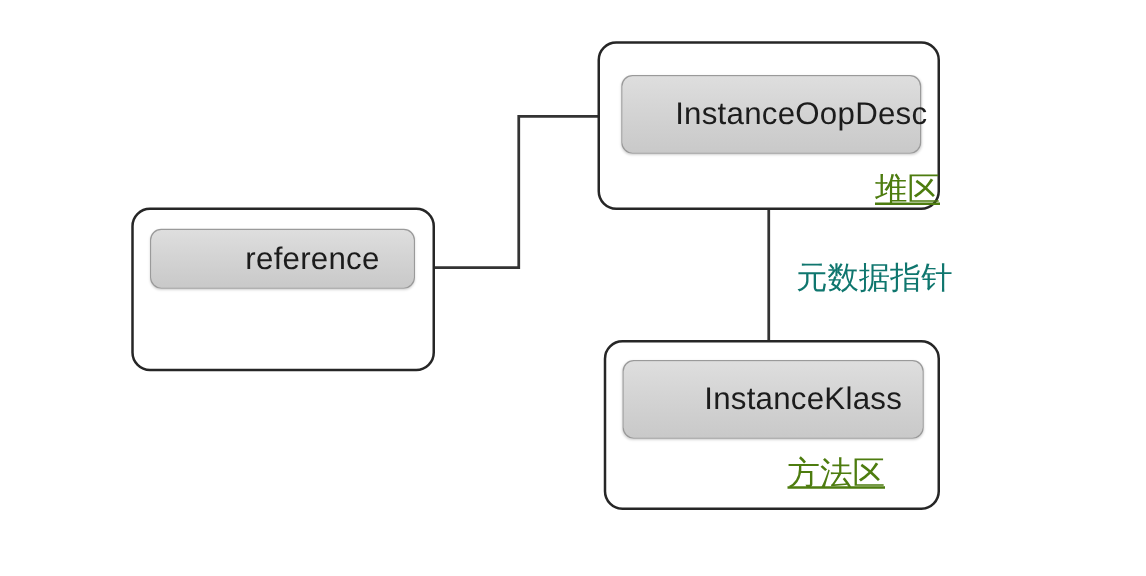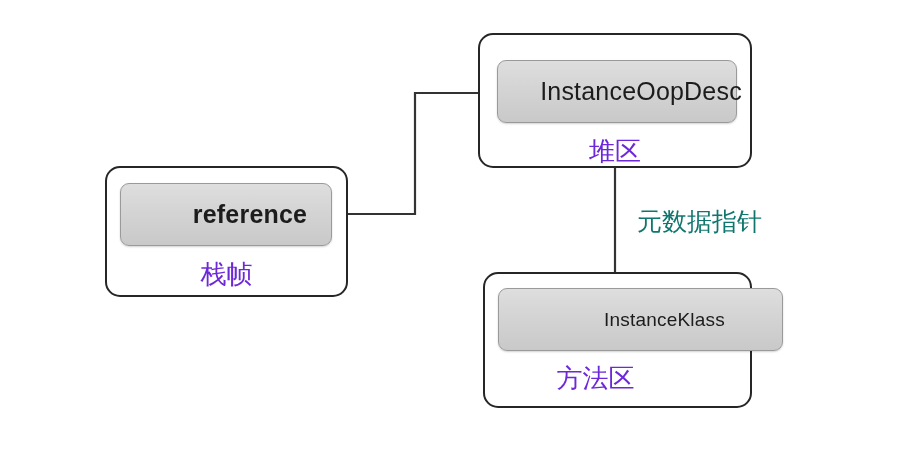--- a/index.html
+++ b/index.html
@@ -41,48 +41,49 @@
     display: flex;
     align-items: center;
     justify-content: center;
     color: #1c1c1c;
     letter-spacing: 0.2px;
     white-space: nowrap;
     padding-left: 48px;
   }
   .region-label {
     position: absolute;
-    text-align: center;
-    color: #6d28d9;
+    text-align: right;
+    color: #4d7c0f;
     white-space: nowrap;
     font-family: "DejaVu Sans", "Liberation Sans", sans-serif;
+    text-decoration: underline;
   }
   .edge-label {
     position: absolute;
     color: #0f766e;
     white-space: nowrap;
     font-family: "DejaVu Sans", "Liberation Sans", sans-serif;
   }
 
   
   #stack-frame-region { left: 105px; top: 166px; width: 243px; height: 131px; }
-  #reference-node     { left: 120px; top: 183px; width: 212px; height: 63px;
-                        font-size: 25px; font-weight: bold; }
+  #reference-node     { left: 120px; top: 183px; width: 212px; height: 48px;
+                        font-size: 25px; }
   #stack-frame-label  { left: 105px; top: 257px; width: 243px; font-size: 26px; }
 
   
   #heap-region        { left: 478px; top: 33px; width: 274px; height: 135px; }
   #instance-oop-node  { left: 497px; top: 60px; width: 240px; height: 63px;
                         font-size: 25px; }
   #heap-label         { left: 478px; top: 134px; width: 274px; font-size: 26px; }
 
   
   #method-area-region { left: 483px; top: 272px; width: 269px; height: 136px; }
-  #instance-klass-node{ left: 498px; top: 288px; width: 285px; height: 63px;
-                        font-size: 19px; }
+  #instance-klass-node{ left: 498px; top: 288px; width: 241px; height: 63px;
+                        font-size: 25px; }
   #method-area-label  { left: 483px; top: 361px; width: 225px; font-size: 26px; }
 
   
   #metadata-pointer-label { left: 637px; top: 205px; font-size: 25px; }
 </style>
 </head>
 <body>
 
 <div id="canvas">
 
@@ -96,21 +97,20 @@
       </marker>
     </defs>
 
     <path d="M332,214 L415,214 L415,93 L492,93" fill="none" stroke="#333333" stroke-width="2.2" stroke-linejoin="miter" marker-end="url(#arrow-right)"></path>
 
     <path d="M615,123 L615,282" fill="none" stroke="#333333" stroke-width="2.2" marker-end="url(#arrow-down)"></path>
   </svg>
 
   <div class="region-box" id="stack-frame-region"></div>
   <div class="inner-box" id="reference-node">reference</div>
-  <div class="region-label" id="stack-frame-label">栈帧</div>
 
   <div class="region-box" id="heap-region"></div>
   <div class="inner-box" id="instance-oop-node">InstanceOopDesc</div>
   <div class="region-label" id="heap-label">堆区</div>
 
   <div class="region-box" id="method-area-region"></div>
   <div class="inner-box" id="instance-klass-node">InstanceKlass</div>
   <div class="region-label" id="method-area-label">方法区</div>
 
   <div class="edge-label" id="metadata-pointer-label">元数据指针</div>

